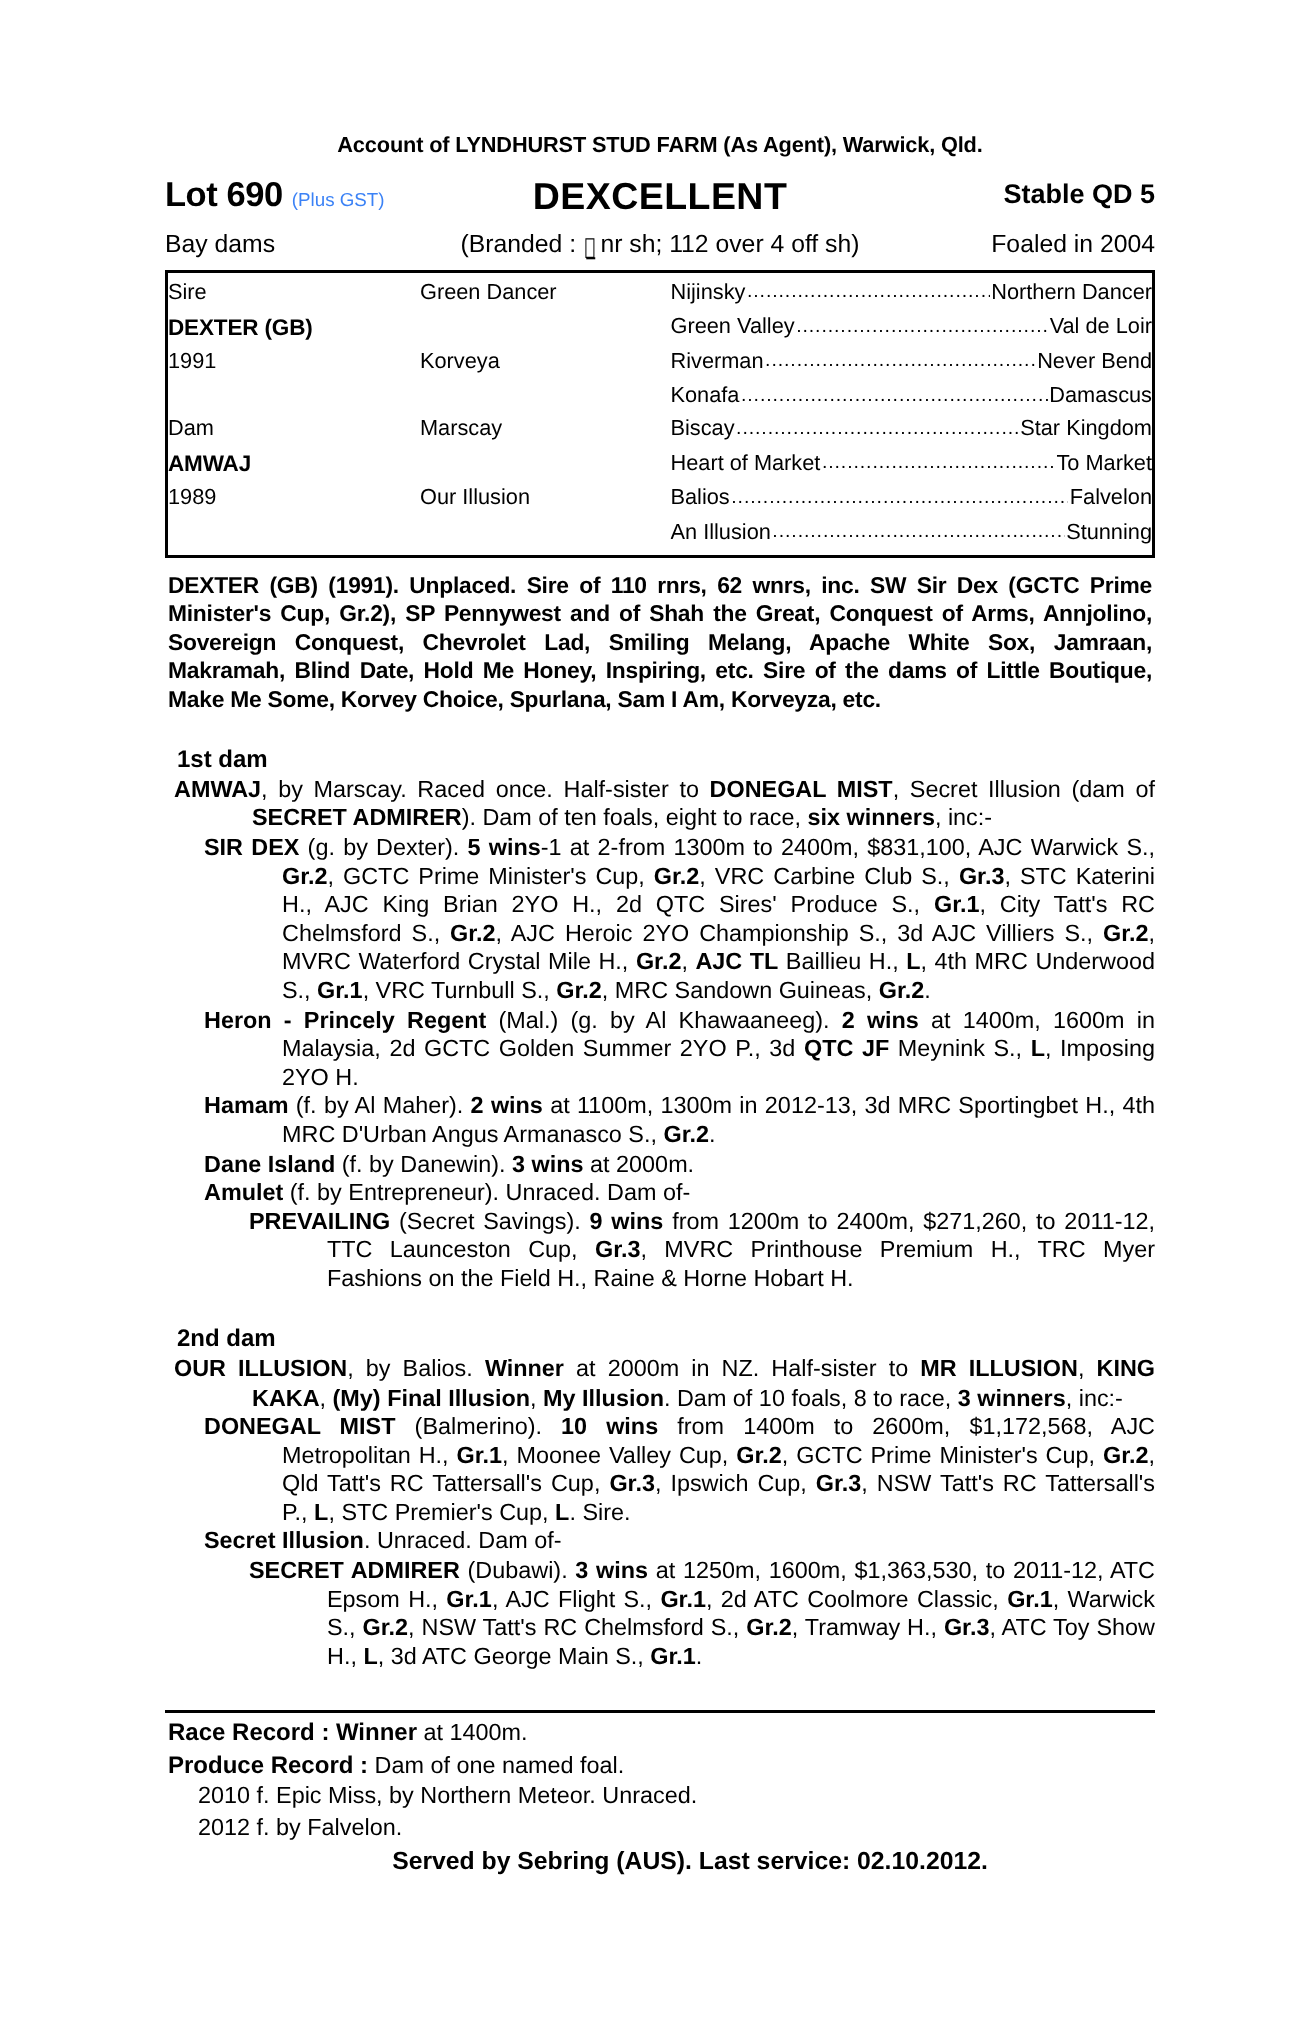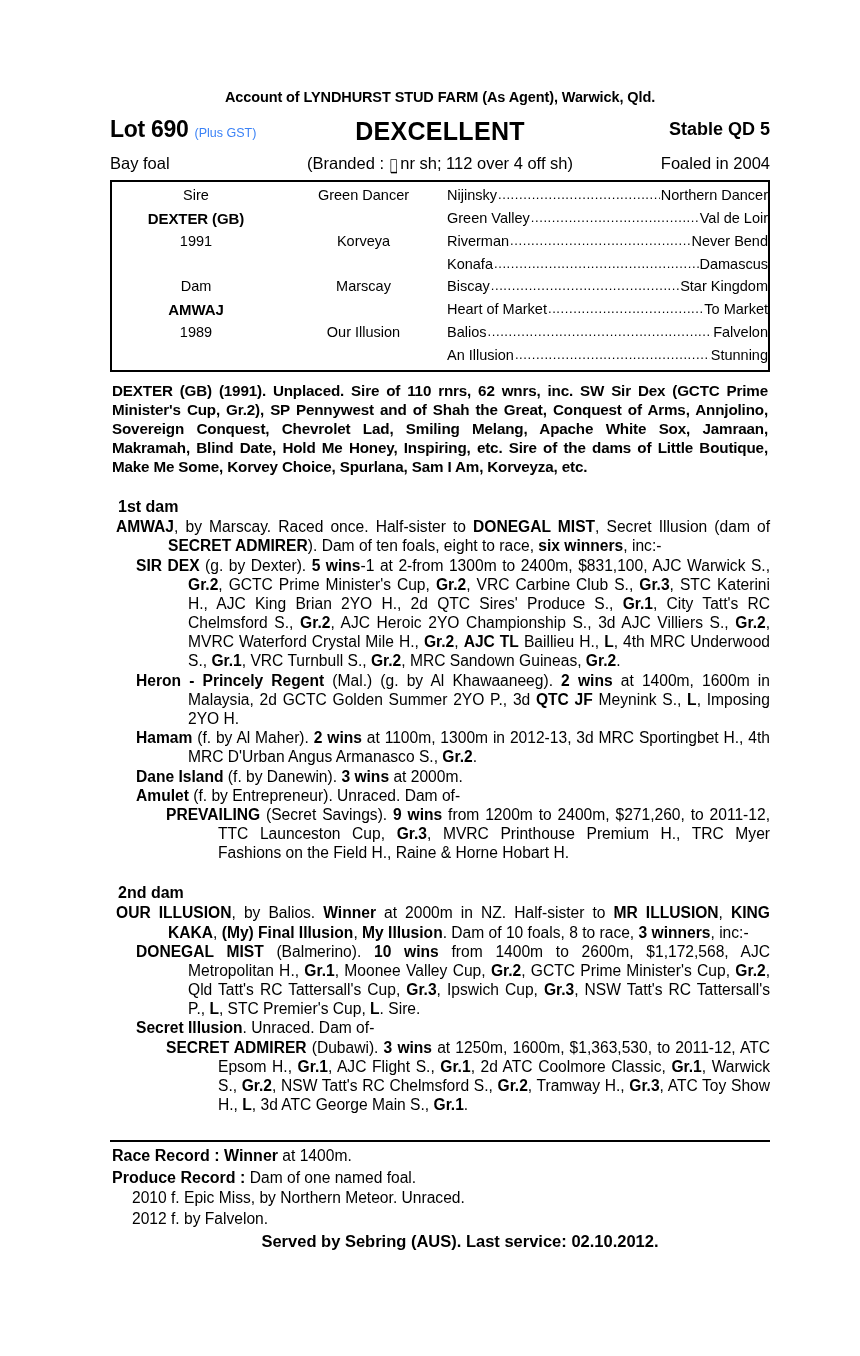--- a/index.html
+++ b/index.html
@@ -97,21 +97,20 @@
     border-collapse: collapse;
     font-size: 14.5px;
     table-layout: fixed;
   }
   table.ped-table td {
     padding: 1px 0 1px 0;
     vertical-align: top;
     line-height: 1.42;
     white-space: nowrap;
     overflow: hidden;
-    text-align: center;
   }
   td.c1 { width: 168px; padding-left: 8px; }
   td.c2 { width: 167px; }
   td.c3 { width: auto; padding-right: 7px; }
   .bold-name { font-weight: bold; font-size: 15px; letter-spacing: -0.1px; }
   .dotline {
     display: flex;
     align-items: baseline;
     width: 100%;
   }
@@ -194,21 +193,21 @@
   <div class="lot-row">
     <div class="lot-left">
       <span>Lot 690</span>
       <span class="lot-gst">(Plus GST)</span>
     </div>
     <div class="lot-name">DEXCELLENT</div>
     <div class="lot-stable">Stable QD 5</div>
   </div>
 
   <div class="desc-row">
-    <div class="desc-left">Bay foal</div>
+    <div class="desc-left">Bay dams</div>
     <div class="desc-mid">
       <span>(Branded :</span>
       <span class="brand-glyph">王̲</span>
       <span>nr sh; 112 over 4 off sh)</span>
     </div>
     <div class="desc-right">Foaled in 2004</div>
   </div>
 
   <div class="ped-box">
     <table class="ped-table">

